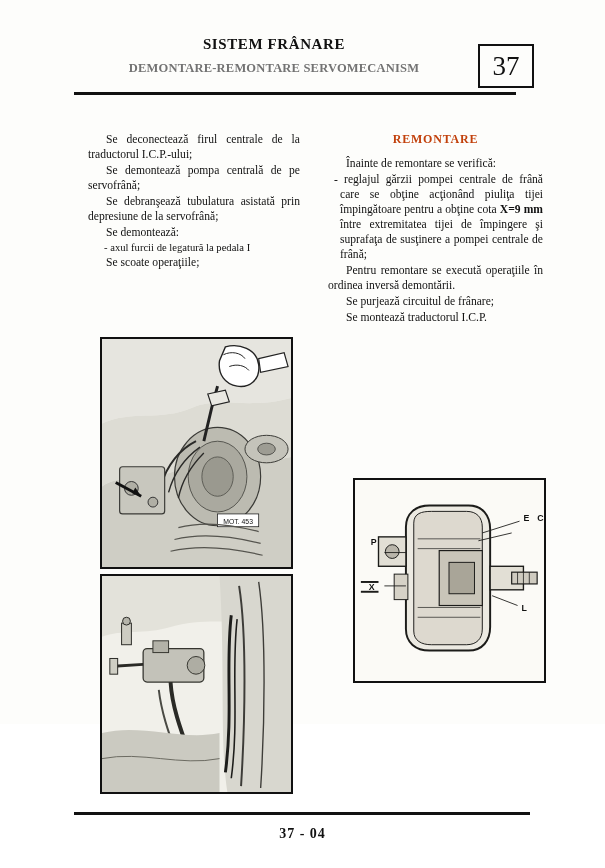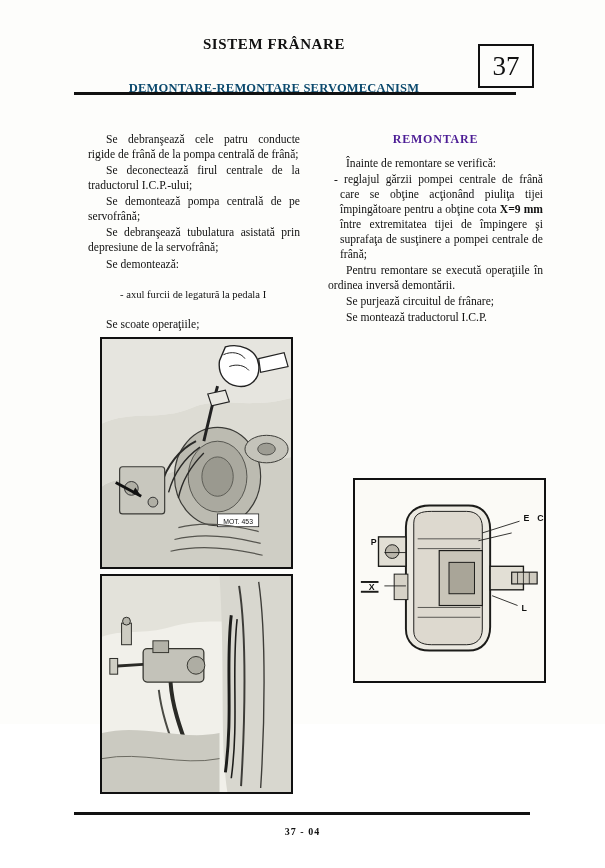--- a/index.html
+++ b/index.html
@@ -37,23 +37,23 @@
     letter-spacing: 0.6px;
     font-variant: small-caps;
     color: #111;
     padding-right: 56px;
   }
   .header-sub {
     text-align: center;
     font-size: 12.5px;
     font-weight: bold;
     letter-spacing: 0.2px;
-    margin-top: 28px;
+    margin-top: 8px;
     padding-right: 56px;
-    color: #0c4a6e;
+    color: #737373;
   }
   .header-rule {
     position: absolute;
     left: 0px;
     top: 56px;
     width: 442px;
     height: 3px;
     background: #111;
   }
   .page-num-box {
@@ -97,32 +97,32 @@
   .p-ind {
     text-indent: 18px;
     margin: 0 0 1px 0;
   }
   .p-dash {
     margin: 0 0 1px 0;
     padding-left: 12px;
     text-indent: -6px;
   }
   .sub-item {
-    margin: 16px;
+    margin: 0;
     padding-left: 16px;
     font-size: 10.6px;
   }
   .sect-title {
     text-align: center;
     font-weight: bold;
     font-variant: small-caps;
     font-size: 12px;
     letter-spacing: 0.8px;
     margin: 0 0 8px 0;
-    color: #4c1d95;
+    color: #c2410c;
   }
   b.inl { font-weight: bold; }
   .sup { font-size: 8px; vertical-align: super; }
 
   
   .fig {
     position: absolute;
     border: 2px solid #111;
     box-sizing: border-box;
     background: #f6f5f0;
@@ -142,41 +142,40 @@
     width: 456px;
     height: 3px;
     background: #111;
   }
   .footer-num {
     position: absolute;
     left: 0;
     top: 826px;
     width: 605px;
     text-align: center;
-    font-size: 10px;
+    font-size: 14px;
     font-weight: bold;
     letter-spacing: 1px;
   }
 </style>
 </head>
 <body>
 
 <div class="page">
 
   <div class="header">
     <div class="header-title">SISTEM FRÂNARE</div>
     <div class="header-sub">DEMONTARE-REMONTARE SERVOMECANISM</div>
     <div class="header-rule"></div>
     <div class="page-num-box">
       <span>37</span>
     </div>
   </div>
 
   <div class="col-left">
-    <p class="p-ind">Se debranşează cele patru conducte rigide de frână de la pompa centrală de frână;</p>
     <p class="p-ind">Se deconectează firul centrale de la traductorul I.C.P.-ului;</p>
     <p class="p-ind">Se demontează pompa centrală de pe servofrână;</p>
     <p class="p-ind">Se debranşează tubulatura asistată prin depresiune de la servofrână;</p>
     <p class="p-ind">Se demontează:</p>
     <p class="sub-item">- axul furcii de legatură la pedala I</p>
     <p class="p-ind">Se scoate operaţiile;</p>
   </div>
 
   <div class="col-right">
     <div class="sect-title">REMONTARE</div>

